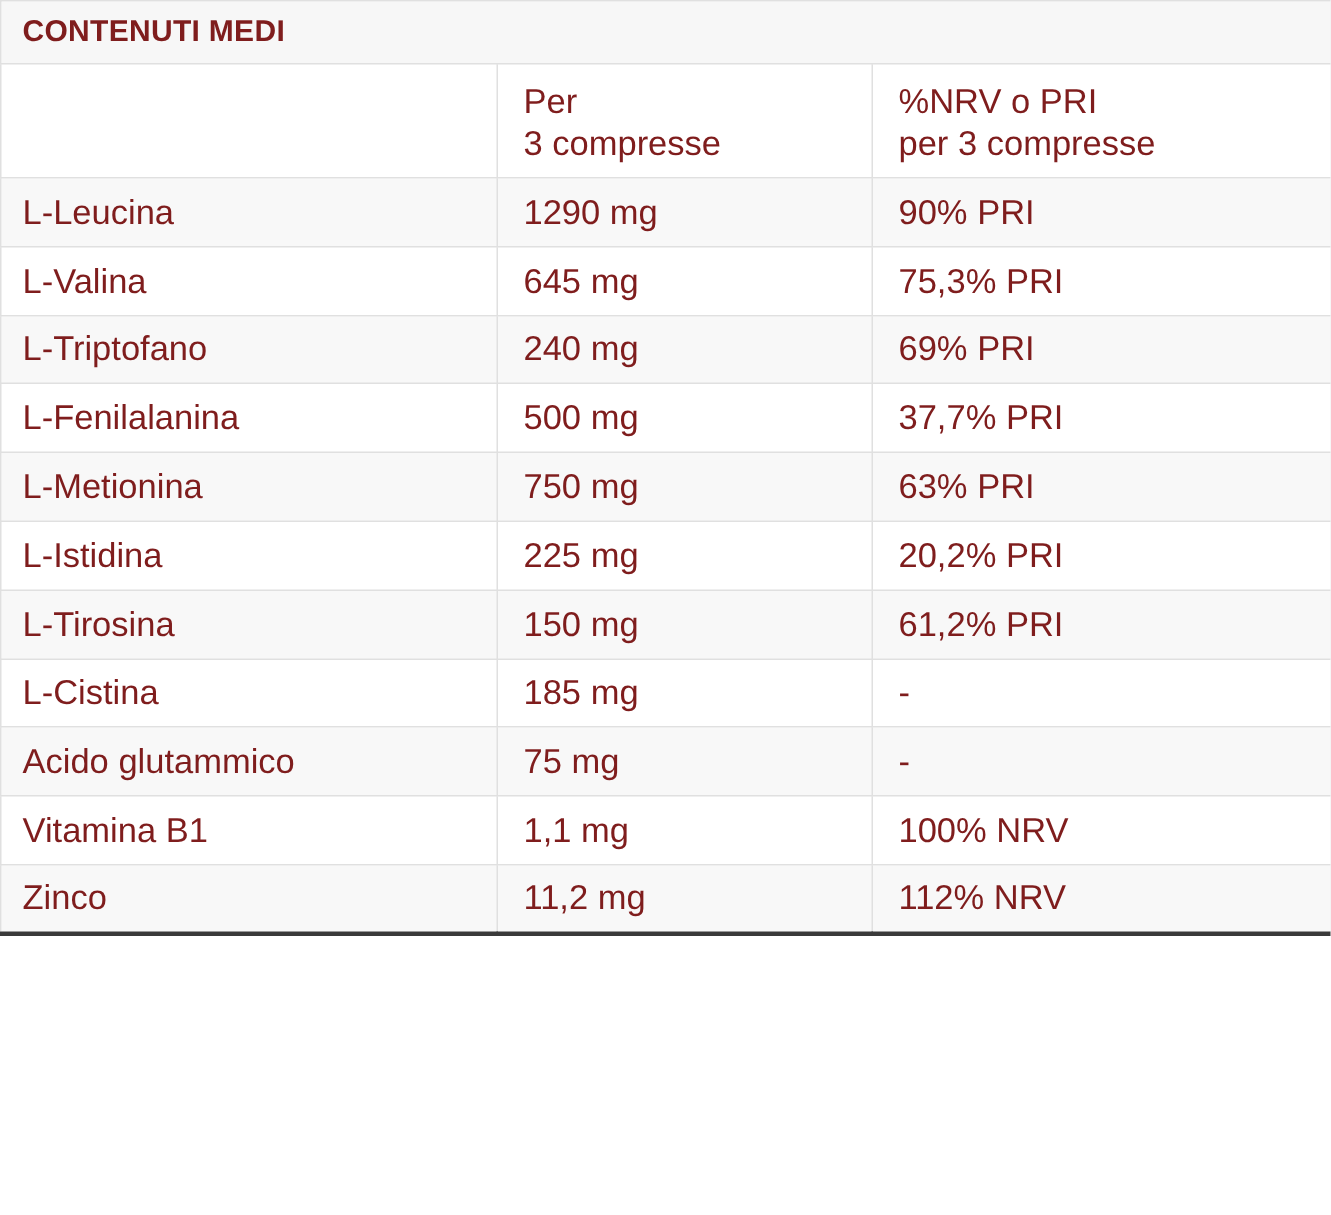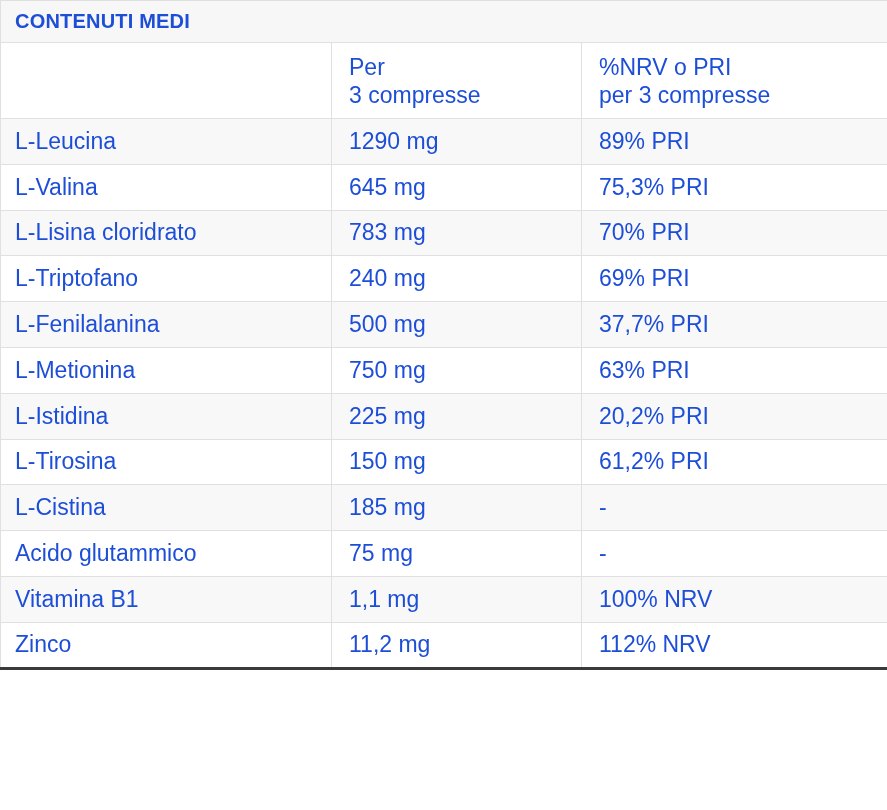--- a/index.html
+++ b/index.html
@@ -5,21 +5,21 @@
     html, body {
       margin: 0;
       padding: 0;
       background: #ffffff;
     }
     .nutrition-table {
       width: 887px;
       table-layout: fixed;
       border-collapse: collapse;
       font-family: "Liberation Sans", sans-serif;
-      color: #1d4ed8;
+      color: #7f1d1d;
       background: #ffffff;
       border: 1px solid #d6d6d6;
       border-bottom: 3px solid #3a3a3a;
     }
     .nutrition-table col.c1 { width: 331px; }
     .nutrition-table col.c2 { width: 250px; }
     .nutrition-table col.c3 { width: 306px; }
 
     .nutrition-table th,
     .nutrition-table td {
@@ -88,31 +88,26 @@
       <th class="col3">
         <div>%NRV o PRI</div>
         <div>per 3 compresse</div>
       </th>
     </tr>
   </thead>
   <tbody>
     <tr class="data-row">
       <td class="col1">L-Leucina</td>
       <td class="col2">1290 mg</td>
-      <td class="col3">89% PRI</td>
+      <td class="col3">90% PRI</td>
     </tr>
     <tr class="data-row">
       <td class="col1">L-Valina</td>
       <td class="col2">645 mg</td>
       <td class="col3">75,3% PRI</td>
-    </tr>
-    <tr class="data-row">
-      <td class="col1">L-Lisina cloridrato</td>
-      <td class="col2">783 mg</td>
-      <td class="col3">70% PRI</td>
     </tr>
     <tr class="data-row">
       <td class="col1">L-Triptofano</td>
       <td class="col2">240 mg</td>
       <td class="col3">69% PRI</td>
     </tr>
     <tr class="data-row">
       <td class="col1">L-Fenilalanina</td>
       <td class="col2">500 mg</td>
       <td class="col3">37,7% PRI</td>

